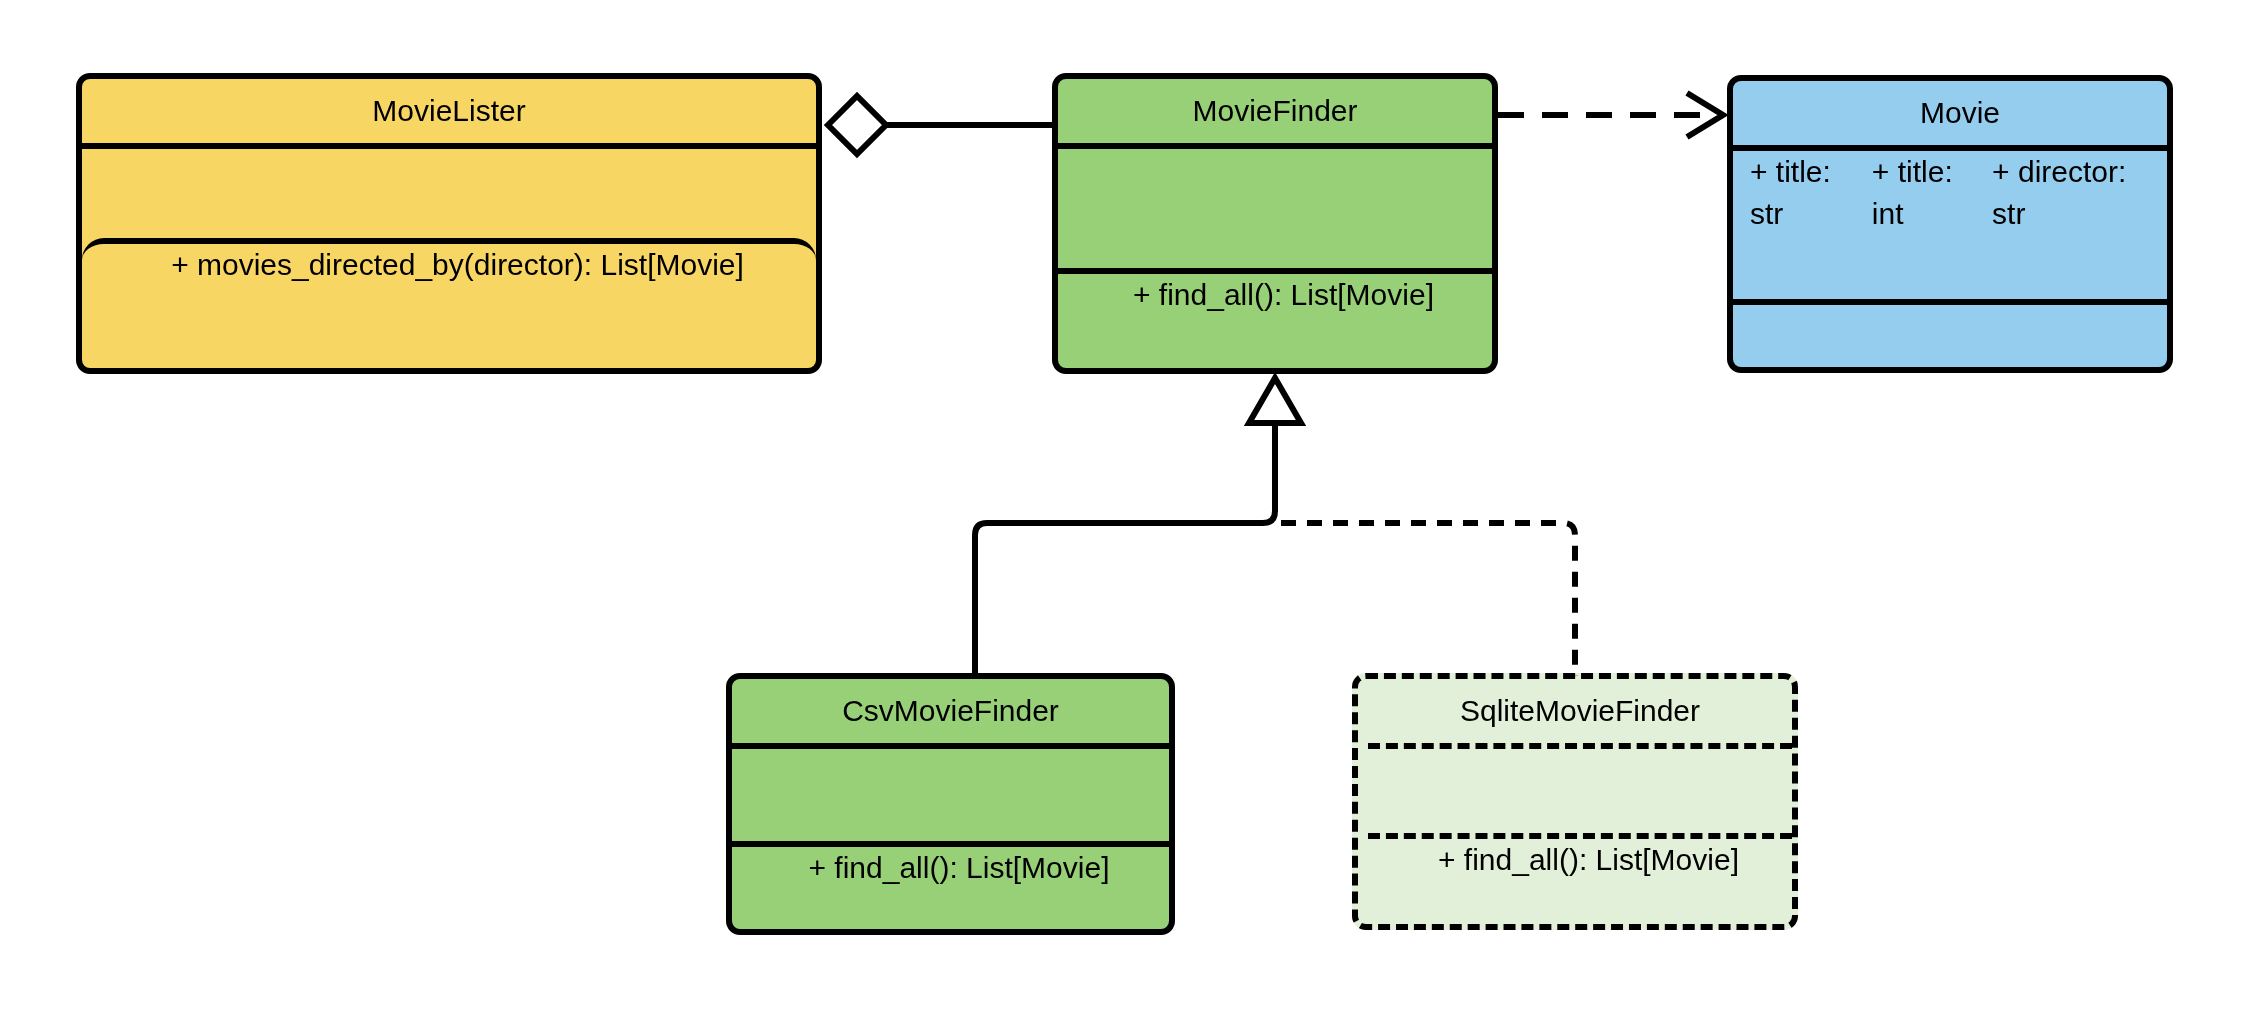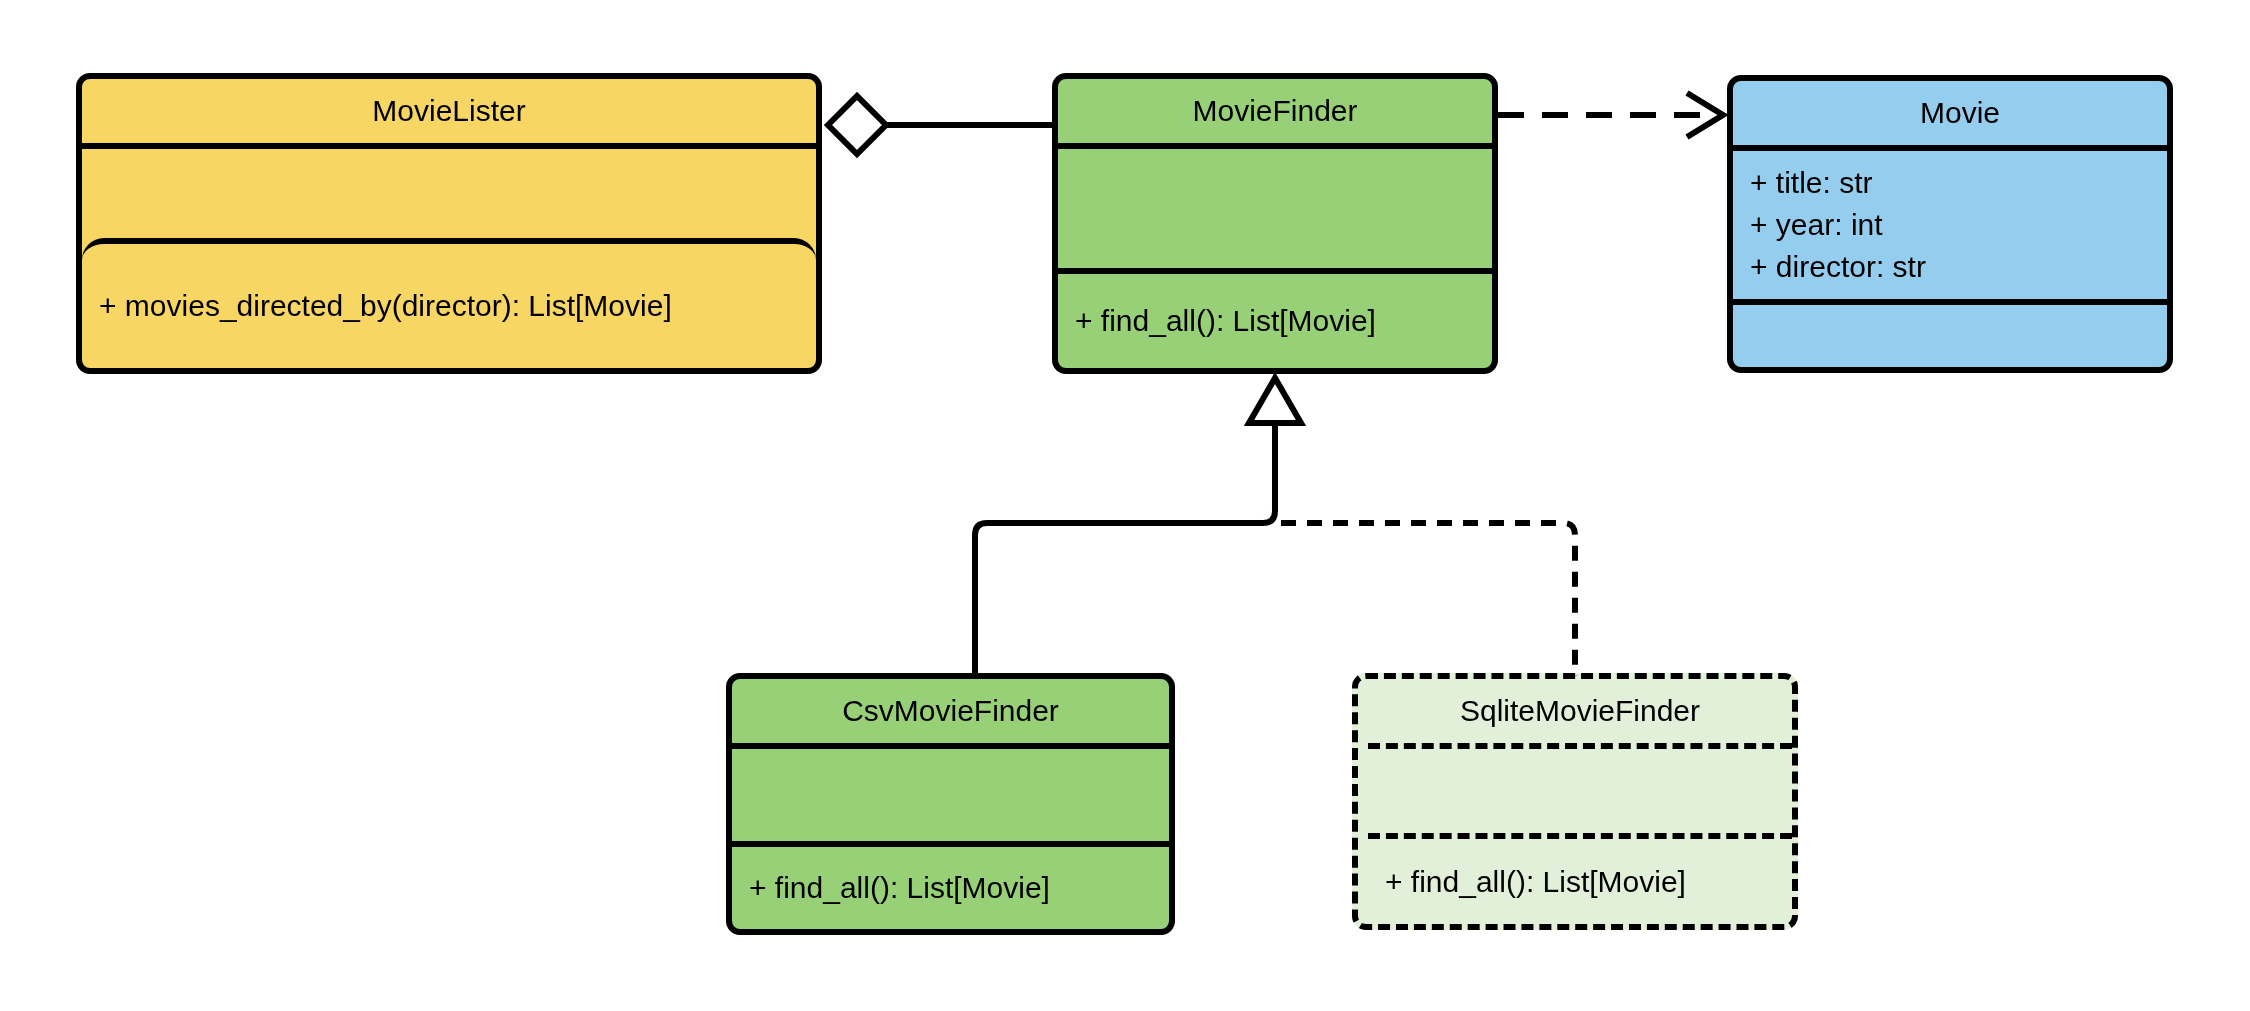--- a/index.html
+++ b/index.html
@@ -30,21 +30,21 @@
     align-items: center;
     justify-content: center;
     font-size: 30px;
     flex: 0 0 auto;
   }
   .uml-class .comp {
     box-sizing: border-box;
     border-top: 6px solid var(--c-stroke, #000);
     flex: 0 0 auto;
     display: flex;
-    flex-direction: column;
+    flex-direction: row;
     justify-content: center;
     padding-left: 17px;
     font-size: 30px;
     line-height: 42px;
     overflow: hidden;
   }
   .uml-class.dashed-box .comp { border-top-style: dashed; }
   .edges {
     position: absolute;
     left: 0; top: 0;
@@ -72,21 +72,21 @@
     <div class="comp" style="height:125px;"></div>
     <div class="comp" style="height:100px;">
       <div>+ find_all(): List[Movie]</div>
     </div>
   </div>
 
   <div class="uml-class" style="left:1727px; top:75px; width:446px; height:298px; background:var(--c-blue);">
     <div class="title" style="height:64px;padding-left:20px;">Movie</div>
     <div class="comp" style="height:154px;">
       <div>+ title: str</div>
-      <div>+ year: int</div>
+      <div>+ title: int</div>
       <div>+ director: str</div>
     </div>
     <div class="comp" style="height:68px;"></div>
   </div>
 
   <div class="uml-class" style="left:726px; top:673px; width:449px; height:262px; background:var(--c-green);">
     <div class="title" style="height:64px;">CsvMovieFinder</div>
     <div class="comp" style="height:98px;"></div>
     <div class="comp" style="height:88px;">
       <div>+ find_all(): List[Movie]</div>

